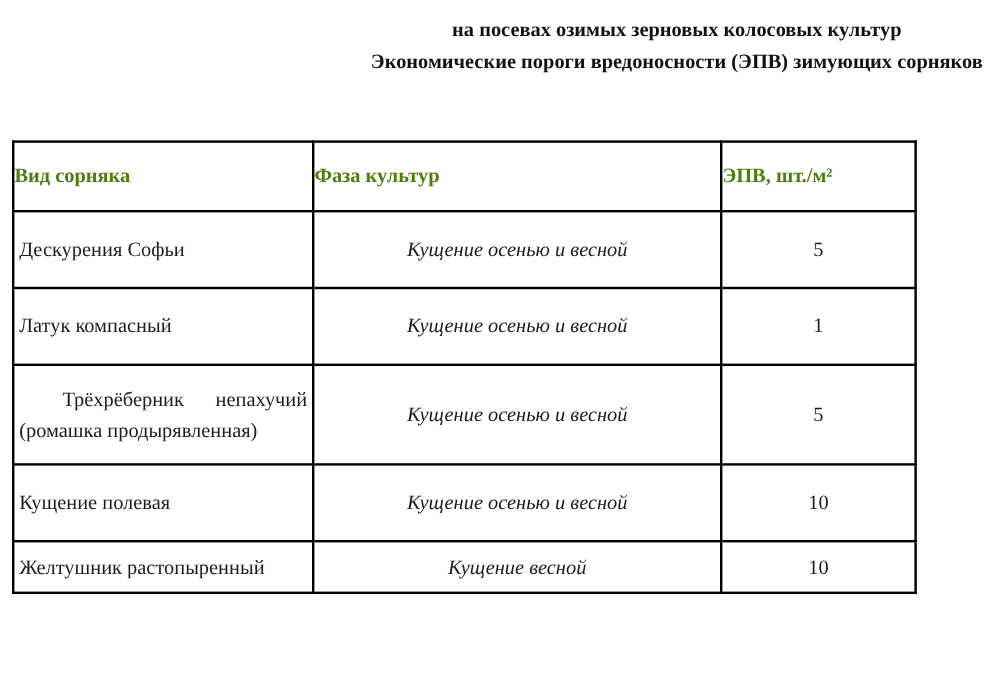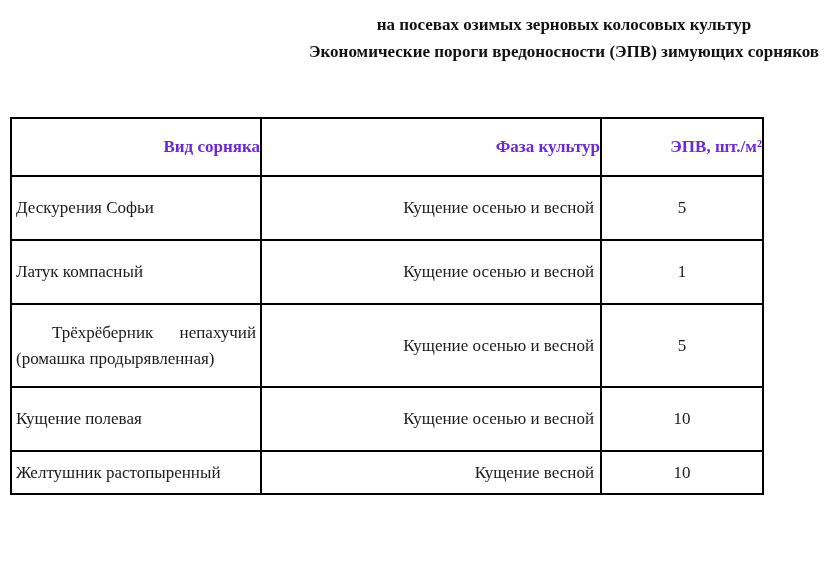--- a/index.html
+++ b/index.html
@@ -34,29 +34,29 @@
   .epv-table col.c-weed  { width: 250px; }
   .epv-table col.c-phase { width: 340px; }
   .epv-table col.c-epv   { width: 162px; }
   .epv-table th, .epv-table td {
     border: 2px solid #000000;
     vertical-align: middle;
     background: #ffffff;
   }
   .epv-table th {
     font-weight: bold;
-    text-align: right;
+    text-align: left;
     height: 58px;
-    color: #6d28d9;
+    color: #4d7c0f;
   }
   .epv-table td { height: 64px; }
   .epv-table tr.row-tall td { height: 83px; }
   .epv-table tr.row-last td { height: 43px; }
   .cell-weed  { padding: 0 4px; text-align: left; }
-  .cell-phase { padding: 0 6px; text-align: right; }
+  .cell-phase { padding: 0 6px; text-align: center; font-style: italic; }
   .cell-epv   { text-align: center; }
   .two-line { line-height: 26px; }
   .two-line .line-1 {
     display: block;
     text-align: justify;
     text-align-last: justify;
     margin-left: 36px;
   }
   .two-line .line-2 { display: block; }
 </style>

